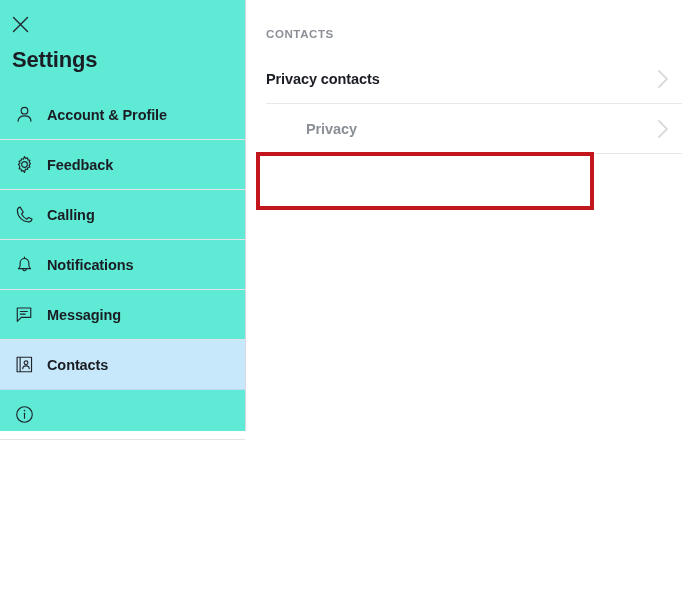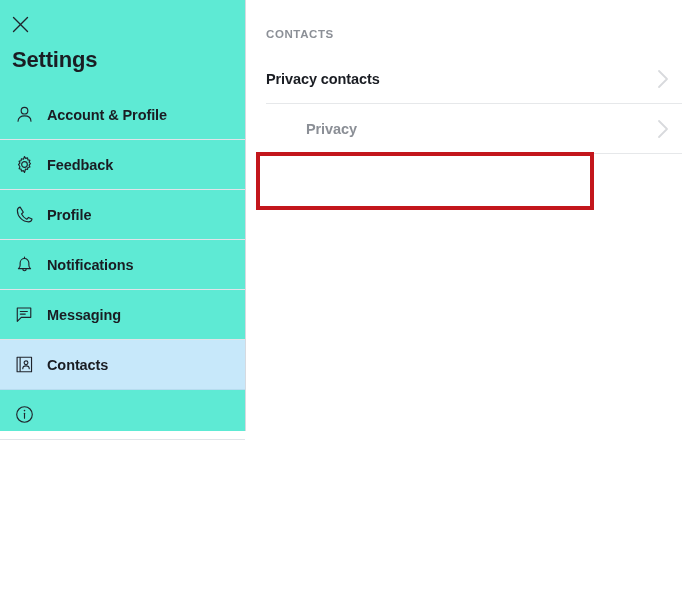--- a/index.html
+++ b/index.html
@@ -215,21 +215,21 @@
       </div>
 
 
 
       <div class="nav-item">
         <span class="nav-icon">
           <svg width="19" height="19" viewBox="0 0 20 20" fill="none" stroke="#20242c" stroke-width="1.2" stroke-linejoin="round">
             <path d="M5.4 2.2c-1.6.4-2.9 1.9-2.9 3.6 0 6.3 5.5 11.9 11.8 11.9 1.7 0 3.2-1.3 3.6-2.9l-3.6-1.7-1.9 1.9c-2.4-1.2-4.3-3.1-5.5-5.5l1.9-1.9z"></path>
           </svg>
         </span>
-        <span class="nav-label">Profile</span>
+        <span class="nav-label">Calling</span>
       </div>
 
       <div class="nav-item">
         <span class="nav-icon">
           <svg width="19" height="19" viewBox="0 0 20 20" fill="none" stroke="#20242c" stroke-width="1.2" stroke-linejoin="round">
             <path d="M3.6 14.4h12.8c-1.3-1.1-1.8-2.2-1.8-3.7V8.4c0-2.6-2.1-4.7-4.6-4.7S5.4 5.8 5.4 8.4v2.3c0 1.5-.5 2.6-1.8 3.7z"></path>
             <path d="M8.2 14.8c0 1 .8 1.8 1.8 1.8s1.8-.8 1.8-1.8" stroke-linecap="round"></path>
             <path d="M10 2.2v1.5" stroke-linecap="round"></path>
           </svg>
         </span>

